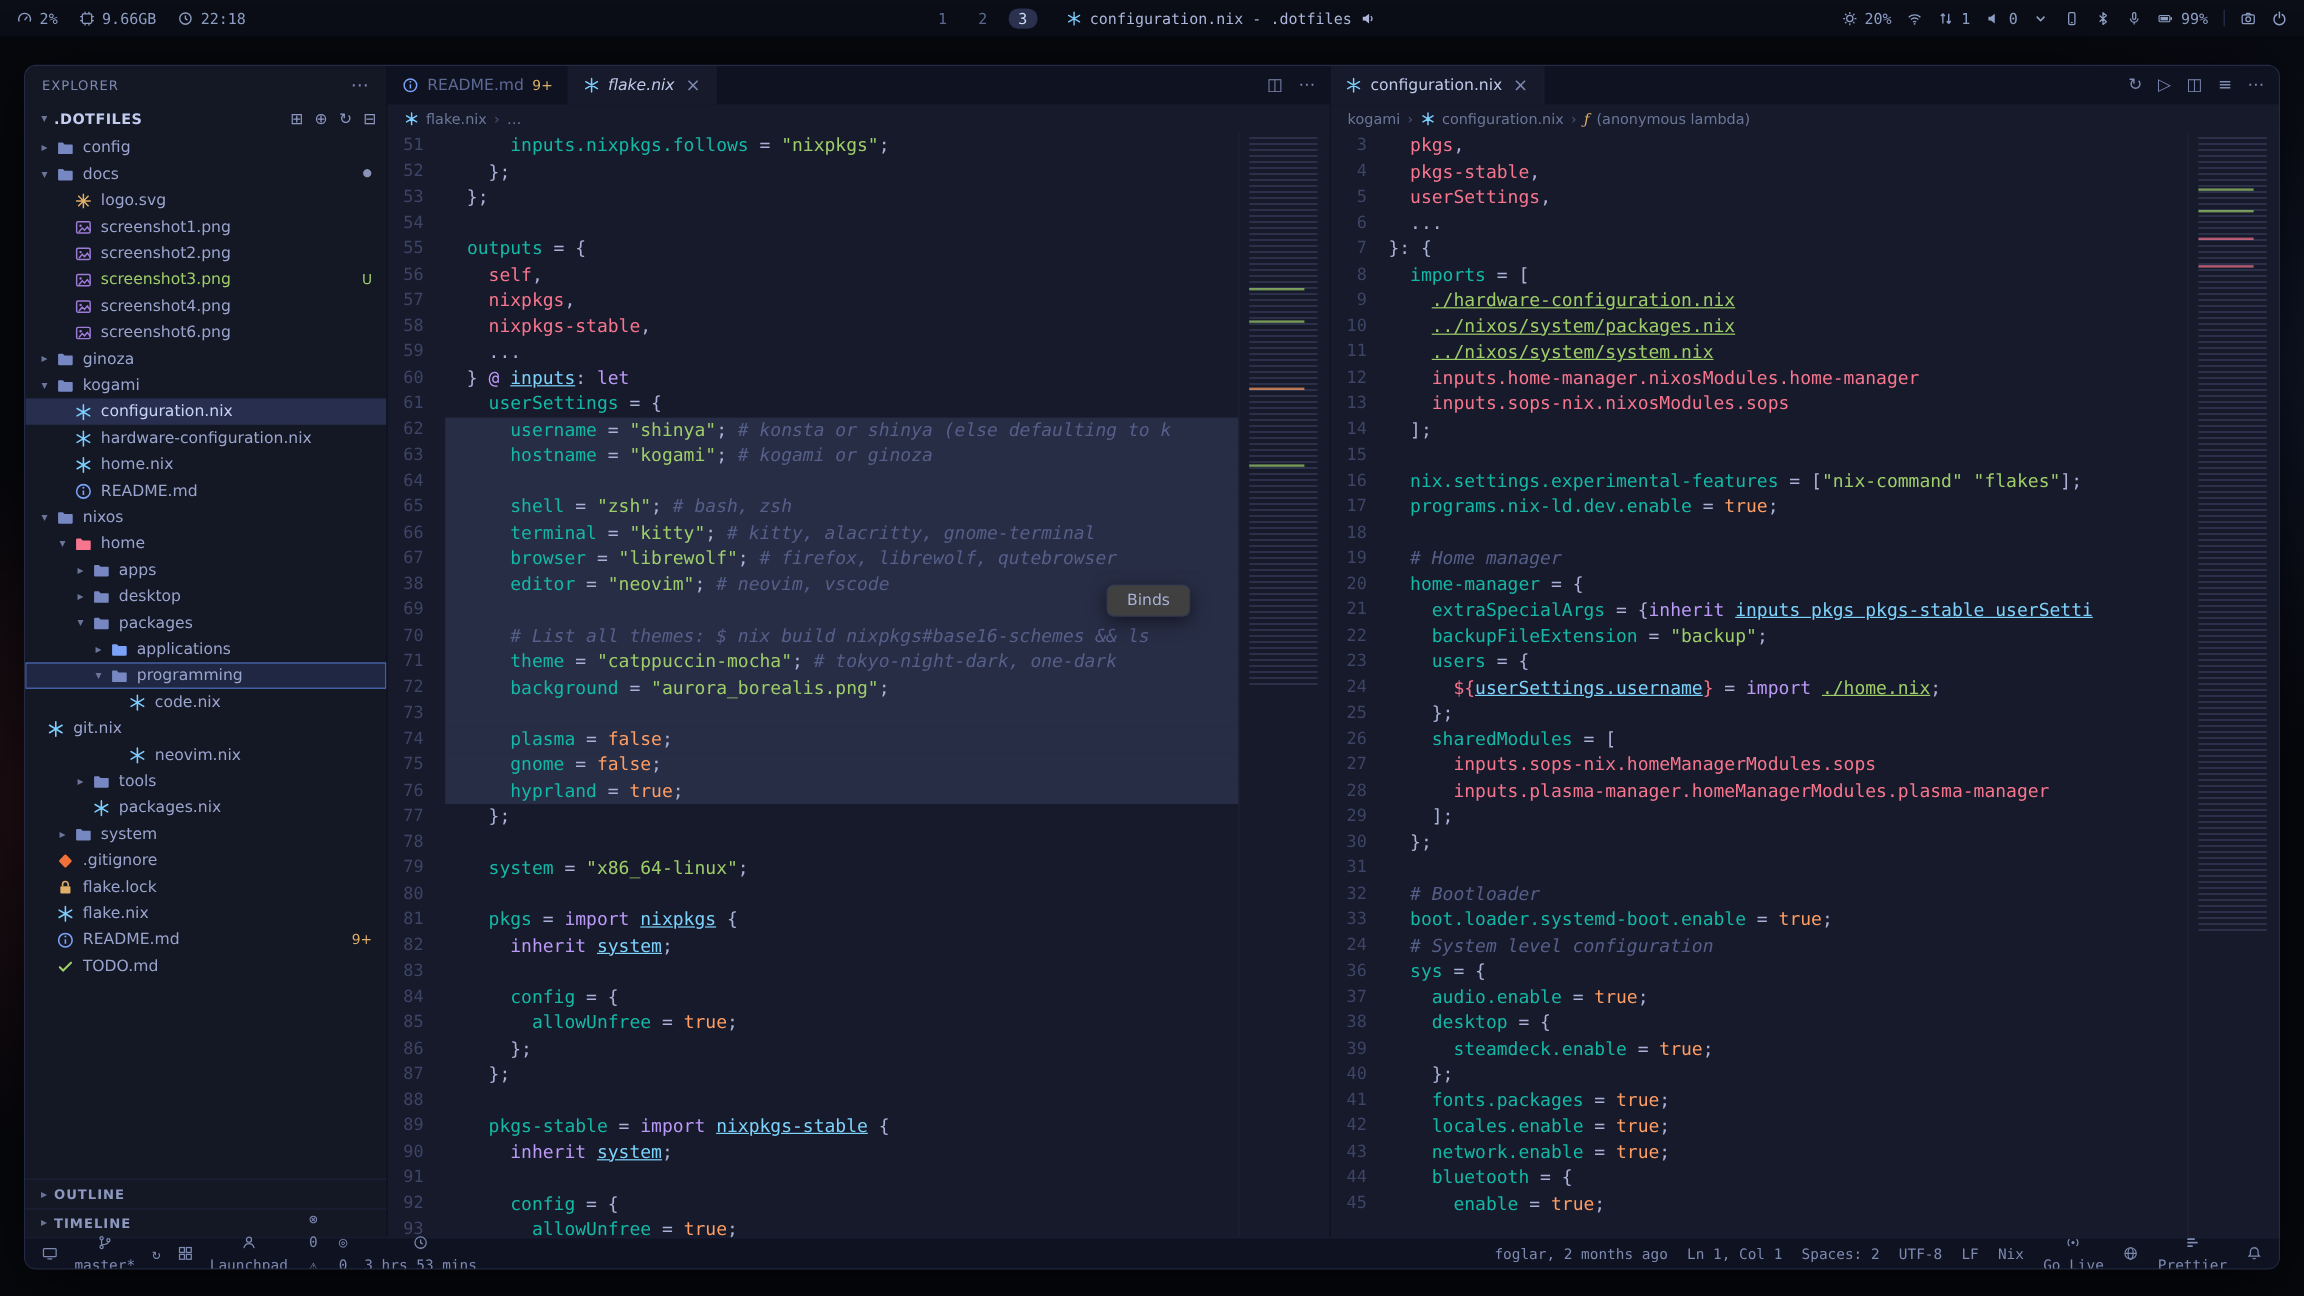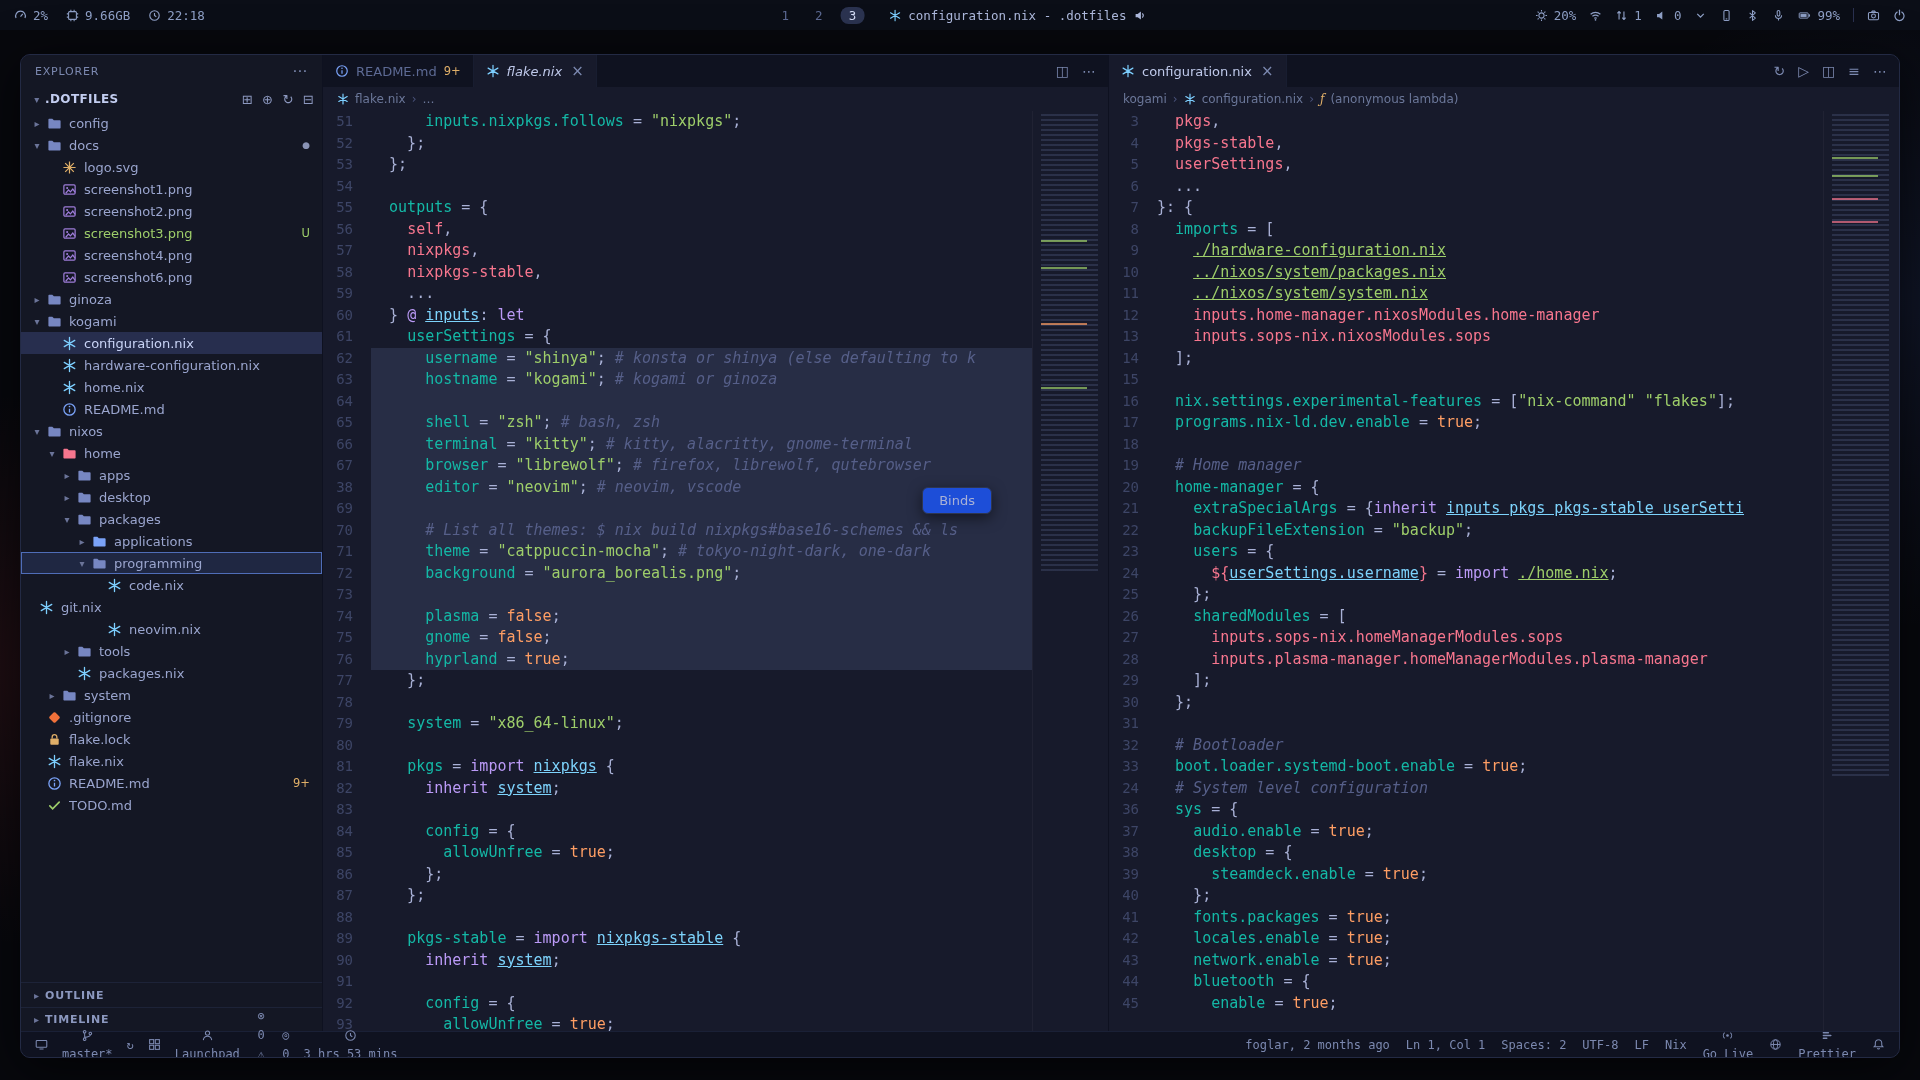--- a/index.html
+++ b/index.html
@@ -104,21 +104,21 @@
   .tk-k{color:#bb9af7;}
   .tk-f{color:#7dd3fc;text-decoration:underline;}
   .tk-u{color:#9ece6a;text-decoration:underline;}
   .minimap{width:76px;flex:none;position:relative;border-left:1px solid rgba(255,255,255,.04);}
   .mm-c{margin:3px 10px 0 8px;
     background:repeating-linear-gradient(180deg, rgba(140,160,220,.17) 0 2px, transparent 2px 5px);}
   .mk{position:absolute;left:8px;width:46px;height:2px;}
   .mk.g{background:rgba(158,206,106,.7);}
   .mk.r{background:rgba(247,118,142,.7);}
   .mk.o{background:rgba(255,158,100,.7);}
-  .tooltip{position:absolute;right:116px;top:376px;background:#1d4ed8;border:1px solid #2e3650;
+  .tooltip{position:absolute;right:116px;top:376px;background:#404040;border:1px solid #2e3650;
     border-radius:6px;padding:5px 16px;font-size:13px;color:#a9b1d6;
     box-shadow:0 4px 14px rgba(0,0,0,.5);}
   
   .statusbar{height:26px;flex:none;background:#0f1220;border-top:1px solid #1a2036;
     display:flex;align-items:center;padding:0 14px;gap:14px;
     font-family:"DejaVu Sans Mono",monospace;font-size:12px;color:#7c89b0;}
   .sbi{display:inline-flex;align-items:center;gap:5px;cursor:pointer;white-space:nowrap;flex-direction:column;}
   .sb-right{margin-left:auto;display:flex;align-items:center;gap:16px;}
 </style>
 </head>

